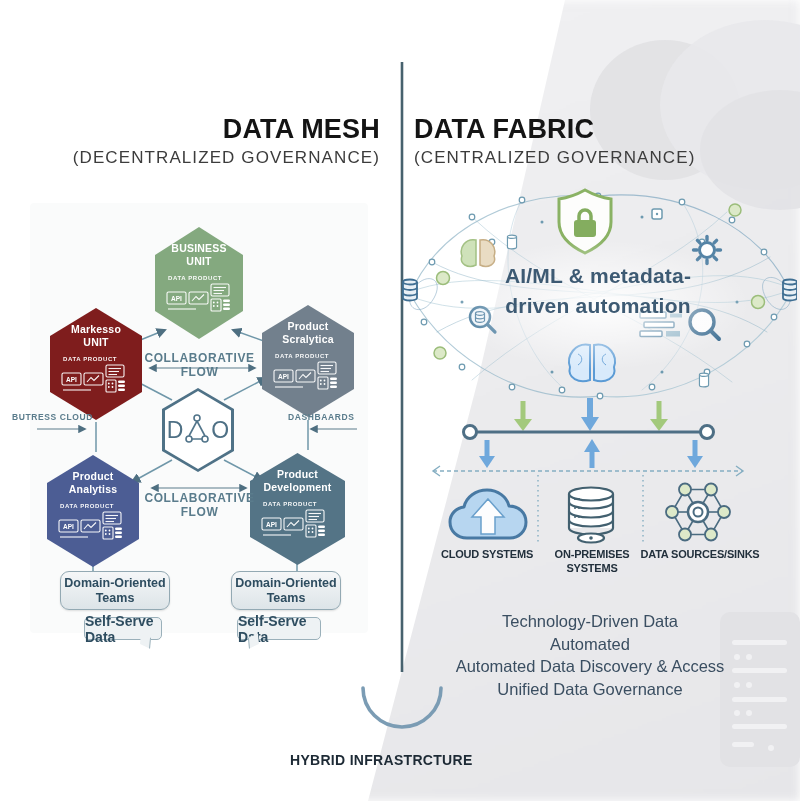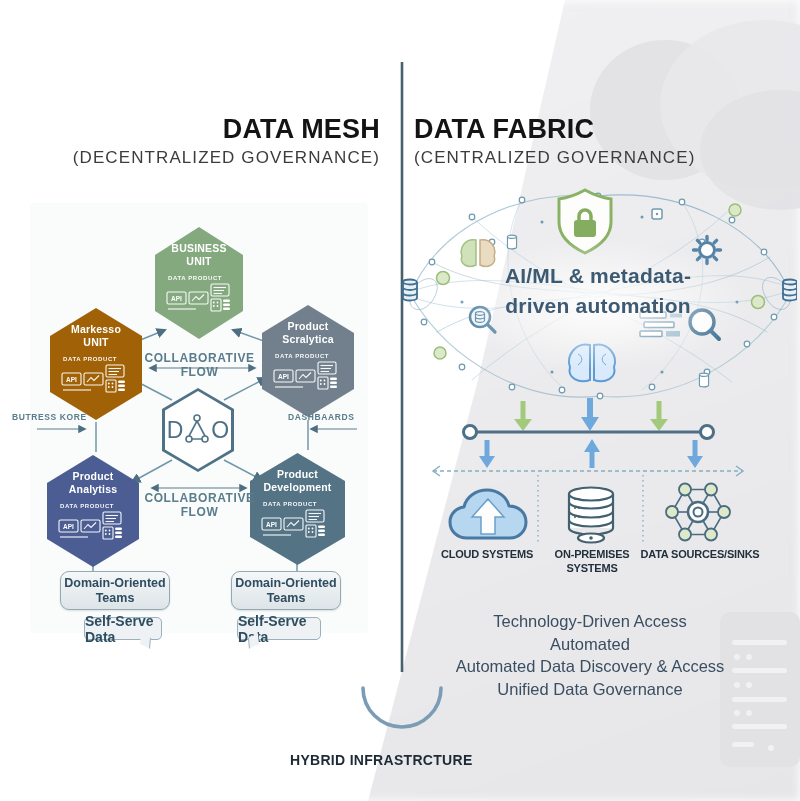--- a/index.html
+++ b/index.html
@@ -138,21 +138,21 @@
           <circle cx="51.5" cy="19.5" r="0.9"></circle>
           <circle cx="47.8" cy="23" r="0.9"></circle>
           <circle cx="51.5" cy="23" r="0.9"></circle>
         <rect x="57" y="16.5" width="7" height="2.6" rx="1.3"></rect>
           <rect x="57" y="20.5" width="7" height="2.6" rx="1.3"></rect>
           <rect x="57" y="24.5" width="7" height="2.6" rx="1.3"></rect>
       </g>
     </svg>
   </div>
 
-  <div class="hex" style="left:50px;top:308px;width:92px;height:112px;background:#a16207;">
+  <div class="hex" style="left:50px;top:308px;width:92px;height:112px;background:#7f1d1d;">
     <div class="hex-title">Markesso
 UNIT</div>
     <div class="hex-dp">DATA PRODUCT</div>
     <svg class="hex-chips" width="64" height="34" viewBox="0 0 64 34">
       <g stroke="#fff" fill="none" stroke-width="1.1" opacity="0.95">
         <rect x="1" y="9" width="19" height="12" rx="1.5"></rect>
           <rect x="23" y="9" width="19" height="12" rx="1.5"></rect>
         <polyline points="26,18 30,13.5 33,16.5 38,11.5"></polyline>
           <line x1="2" y1="26" x2="30" y2="26"></line>
         <rect x="45" y="1" width="18" height="12" rx="1.5"></rect>
@@ -273,21 +273,21 @@
           <circle cx="51.5" cy="23" r="0.9"></circle>
         <rect x="57" y="16.5" width="7" height="2.6" rx="1.3"></rect>
           <rect x="57" y="20.5" width="7" height="2.6" rx="1.3"></rect>
           <rect x="57" y="24.5" width="7" height="2.6" rx="1.3"></rect>
       </g>
     </svg>
   </div>
 
   <div class="mesh-label" style="left:127px;top:351px;width:145px;">COLLABORATIVE FLOW</div>
   <div class="mesh-label" style="left:127px;top:491px;width:145px;">COLLABORATIVE FLOW</div>
-  <div class="mesh-label" style="left:12px;top:412px;width:100px;text-align:left;font-size:8.5px;">BUTRESS KORE</div>
+  <div class="mesh-label" style="left:12px;top:412px;width:100px;text-align:left;font-size:8.5px;">BUTRESS CLOUD</div>
   <div class="mesh-label" style="left:288px;top:412px;width:92px;text-align:left;font-size:8.5px;">DASHBAARDS</div>
 
   <div class="team-box" style="left:60px;top:571px;">Domain-Oriented
 Teams</div>
   <div class="team-box" style="left:231px;top:571px;">Domain-Oriented
 Teams</div>
   <div class="bubble tail-r" style="left:84px;top:617px;width:78px;">Self-Serve Data</div>
   <div class="bubble tail-l" style="left:237px;top:617px;width:84px;">Self-Serve Data</div>
 
   <svg class="abs" style="left:402px;top:182px;z-index:2;" width="395" height="230" viewBox="0 0 395 230">
@@ -498,21 +498,21 @@
         <circle cx="51" cy="56.5" r="6"></circle>
     </g>
   </svg>
 
   <div class="sys-label" style="left:427px;top:548px;width:120px;">CLOUD SYSTEMS</div>
   <div class="sys-label" style="left:532px;top:548px;width:120px;">ON-PREMISES
 SYSTEMS</div>
   <div class="sys-label" style="left:626px;top:548px;width:148px;">DATA SOURCES/SINKS</div>
 
   <div class="features">
-    <div>Technology-Driven Access</div>
+    <div>Technology-Driven Data</div>
     <div>Automated</div>
     <div>Automated Data Discovery &amp; Access</div>
     <div>Unified Data Governance</div>
   </div>
 
   <div class="hybrid">HYBRID INFRASTRCTURE</div>
 
 </div>
 
 </body></html>

